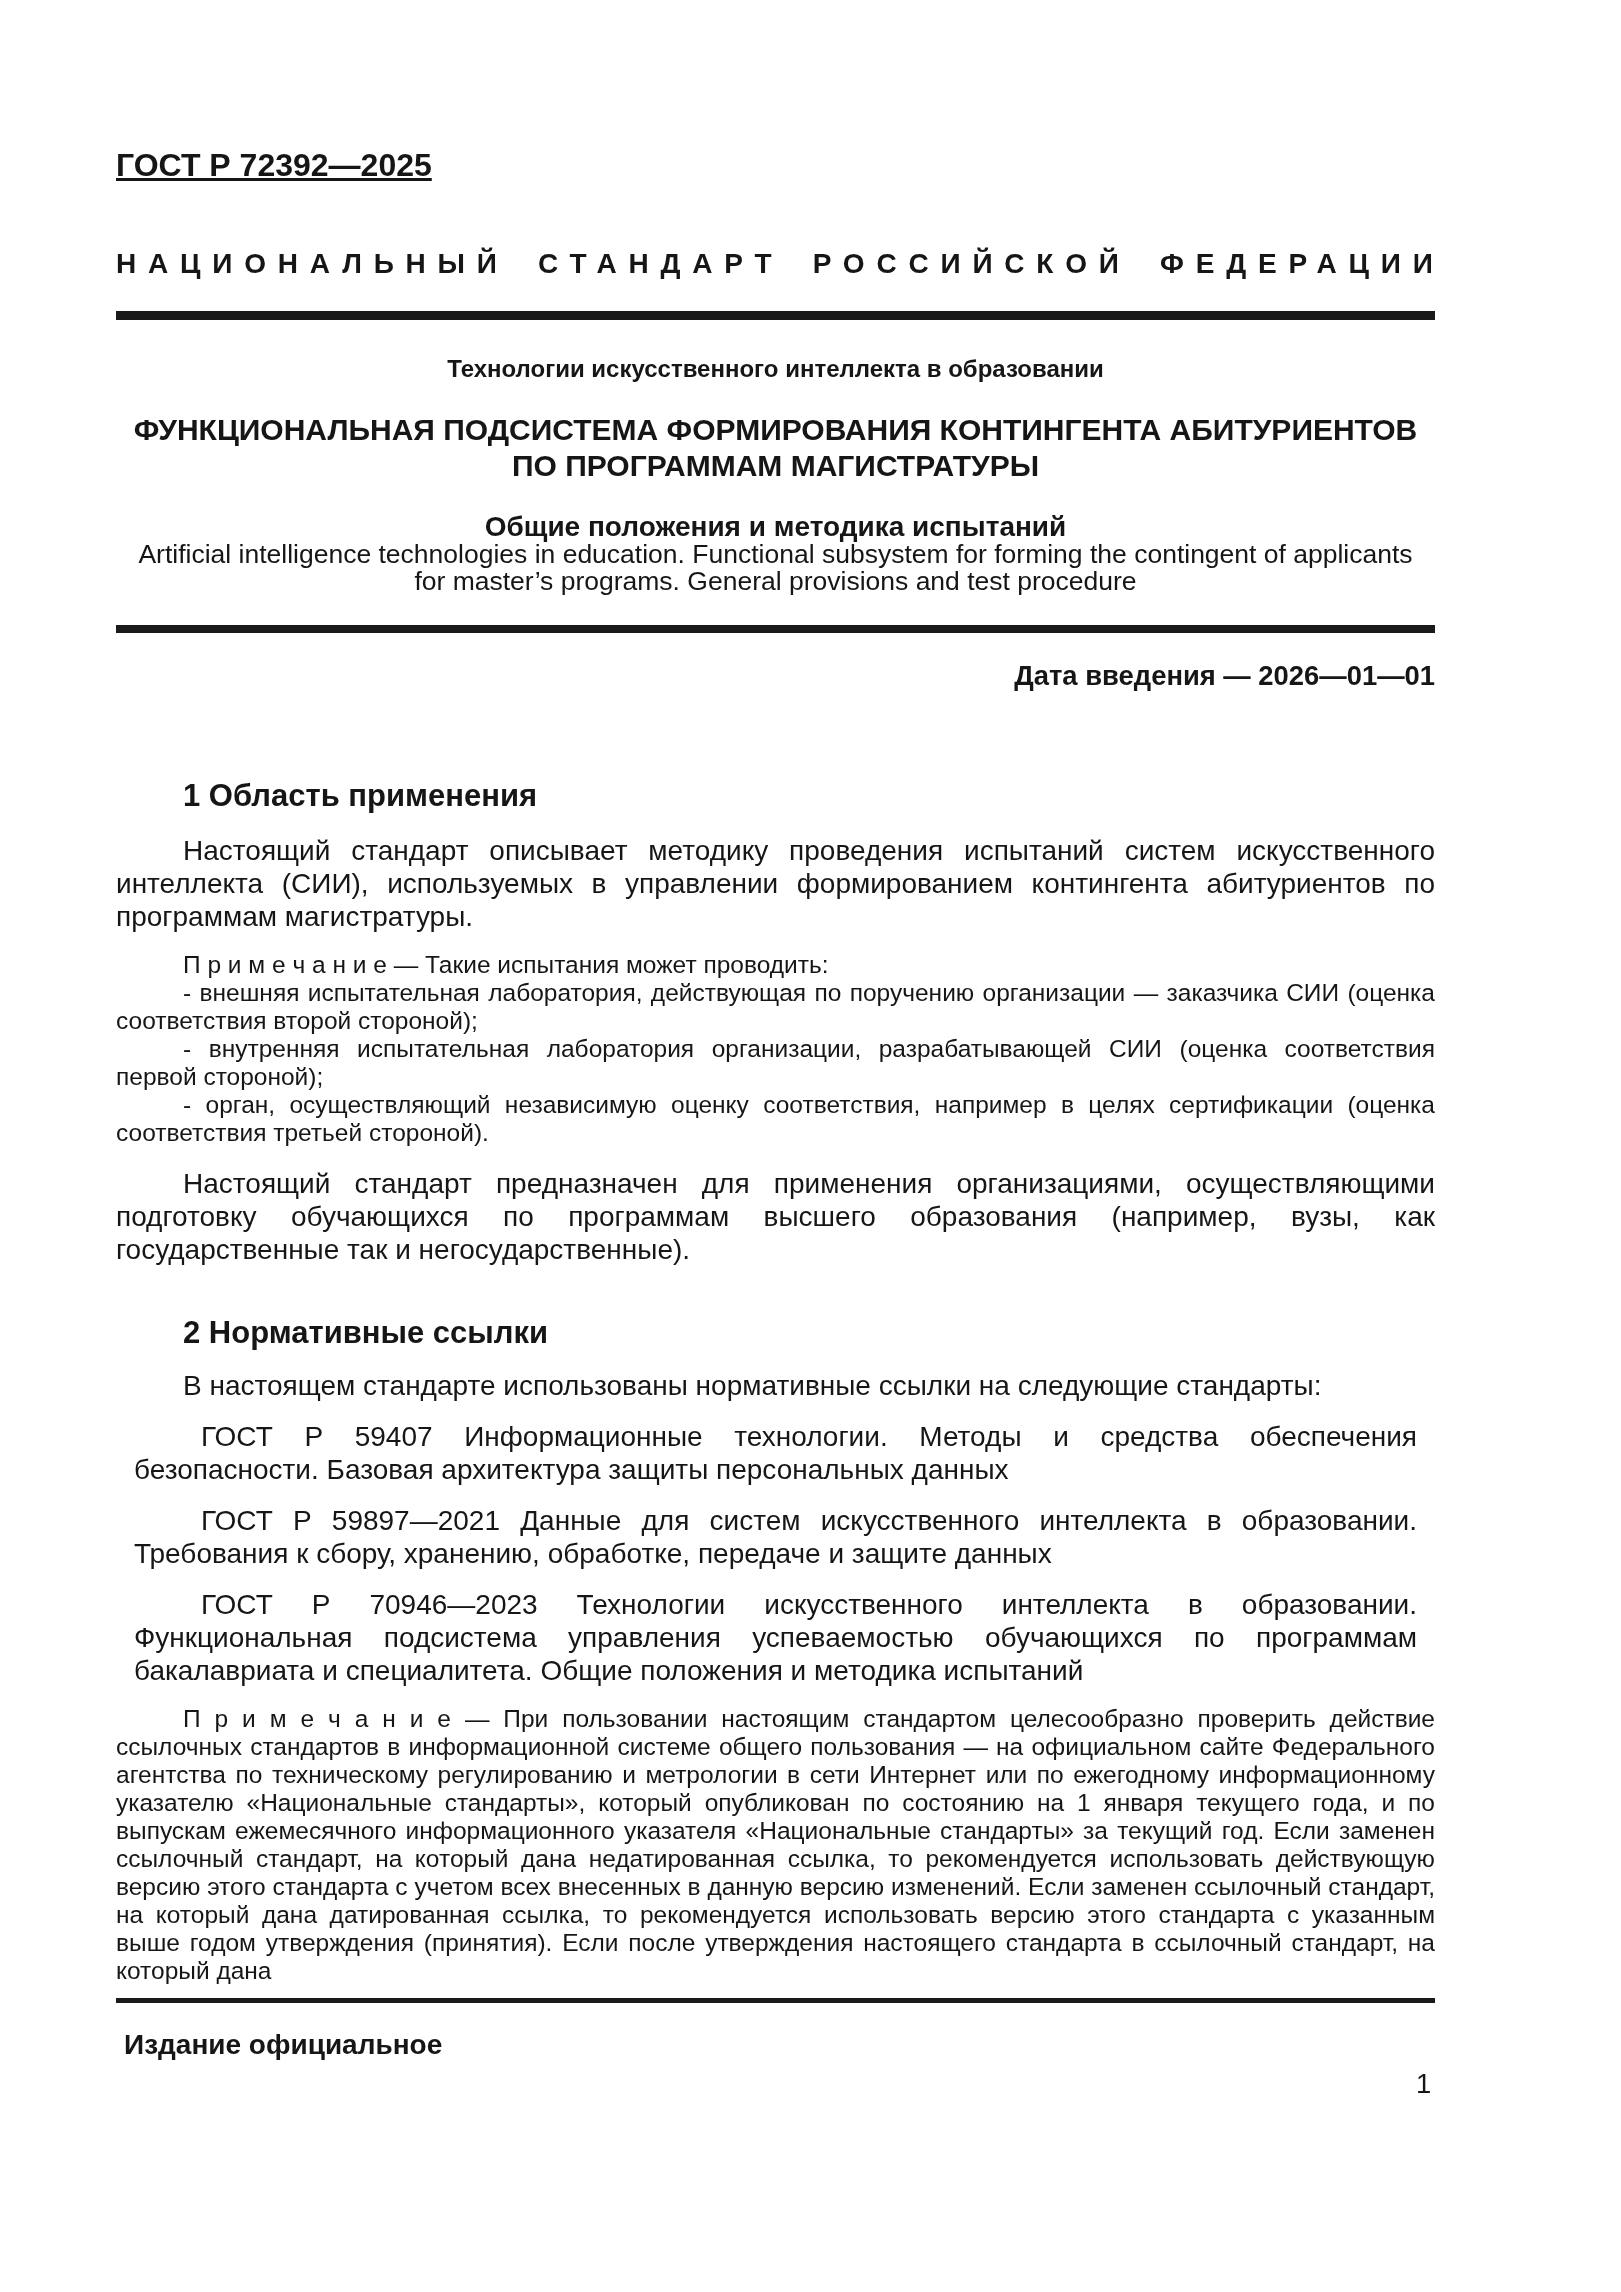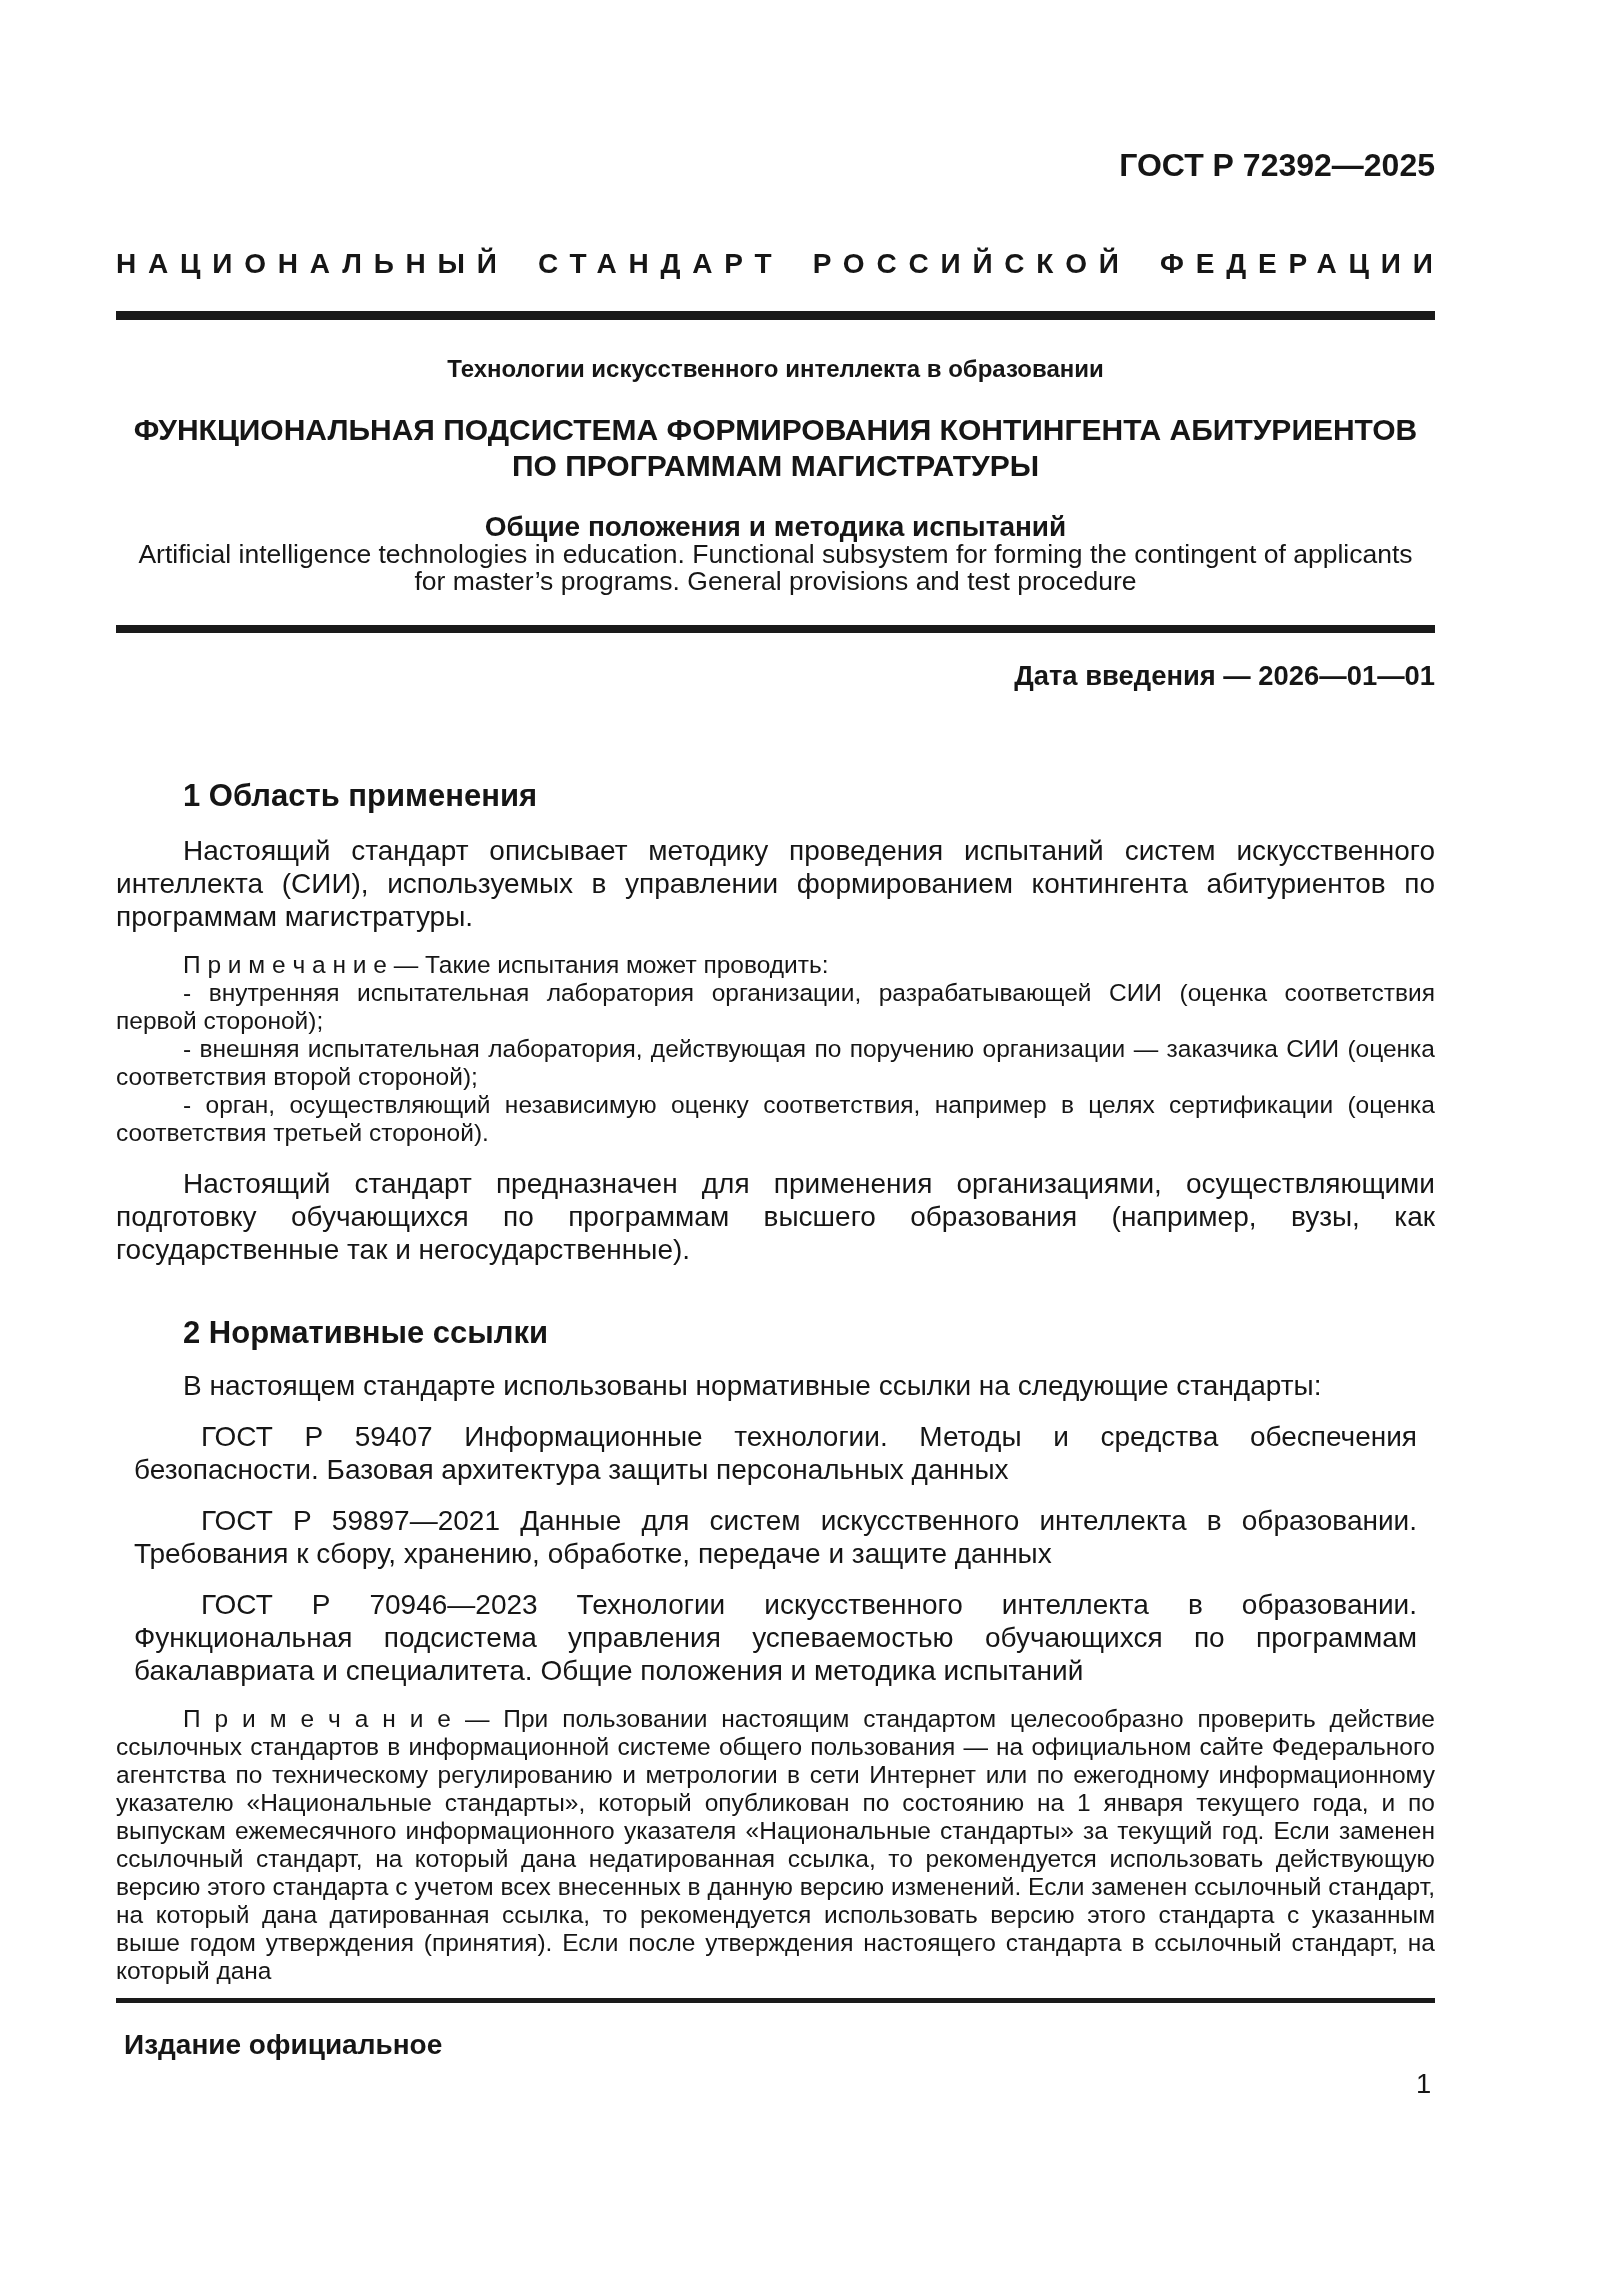--- a/index.html
+++ b/index.html
@@ -10,21 +10,21 @@
     background:#ffffff;
     font-family:"Liberation Sans","DejaVu Sans",sans-serif;
     color:#161616;
     overflow:hidden;
   }
   .col { position:absolute; left:116px; top:0; width:1319px; }
 
   .doc-number {
     margin-top:149px;
     font-size:32px; font-weight:bold;
-    text-align:right; line-height:1;
+    text-align:left; line-height:1;text-decoration:underline;
   }
   .std-type {
     margin-top:69px;
     font-size:28px; font-weight:bold;
     letter-spacing:11.8px; word-spacing:9.8px;
     text-align:center; white-space:nowrap;
     line-height:1;
   }
   .rule { background:#1a1a1a; width:100%; }
   .rule-top { height:8.8px; margin-top:33px; }
@@ -122,22 +122,22 @@
     <div class="rule rule-mid"></div>
 
     <div class="date-line">Дата введения — 2026—01—01</div>
 
     <h2 class="sec-h sec-h1">1 Область применения</h2>
 
     <p class="body-p p-first">Настоящий стандарт описывает методику проведения испытаний систем искусственного интеллекта (СИИ), используемых в управлении формированием контингента абитуриентов по программам магистратуры.</p>
 
     <div class="note note-block1">
       <div class="note-indent">П р и м е ч а н и е — Такие испытания может проводить:</div>
+      <div class="note-indent">- внешняя испытательная лаборатория, действующая по поручению организации — заказчика СИИ (оценка соответствия второй стороной);</div>
       <div class="note-indent">- внутренняя испытательная лаборатория организации, разрабатывающей СИИ (оценка соответствия первой стороной);</div>
-      <div class="note-indent">- внешняя испытательная лаборатория, действующая по поручению организации — заказчика СИИ (оценка соответствия второй стороной);</div>
       <div class="note-indent">- орган, осуществляющий независимую оценку соответствия, например в целях сертификации (оценка соответствия третьей стороной).</div>
     </div>
 
     <p class="body-p p-second">Настоящий стандарт предназначен для применения организациями, осуществляющими подготовку обучающихся по программам высшего образования (например, вузы, как государственные так и негосударственные).</p>
 
     <h2 class="sec-h sec-h2">2 Нормативные ссылки</h2>
 
     <p class="body-p p-intro">В настоящем стандарте использованы нормативные ссылки на следующие стандарты:</p>
     <p class="body-p ref-p">ГОСТ Р 59407 Информационные технологии. Методы и средства обеспечения безопасности. Базовая архитектура защиты персональных данных</p>
     <p class="body-p ref-p">ГОСТ Р 59897—2021 Данные для систем искусственного интеллекта в образовании. Требования к сбору, хранению, обработке, передаче и защите данных</p>

